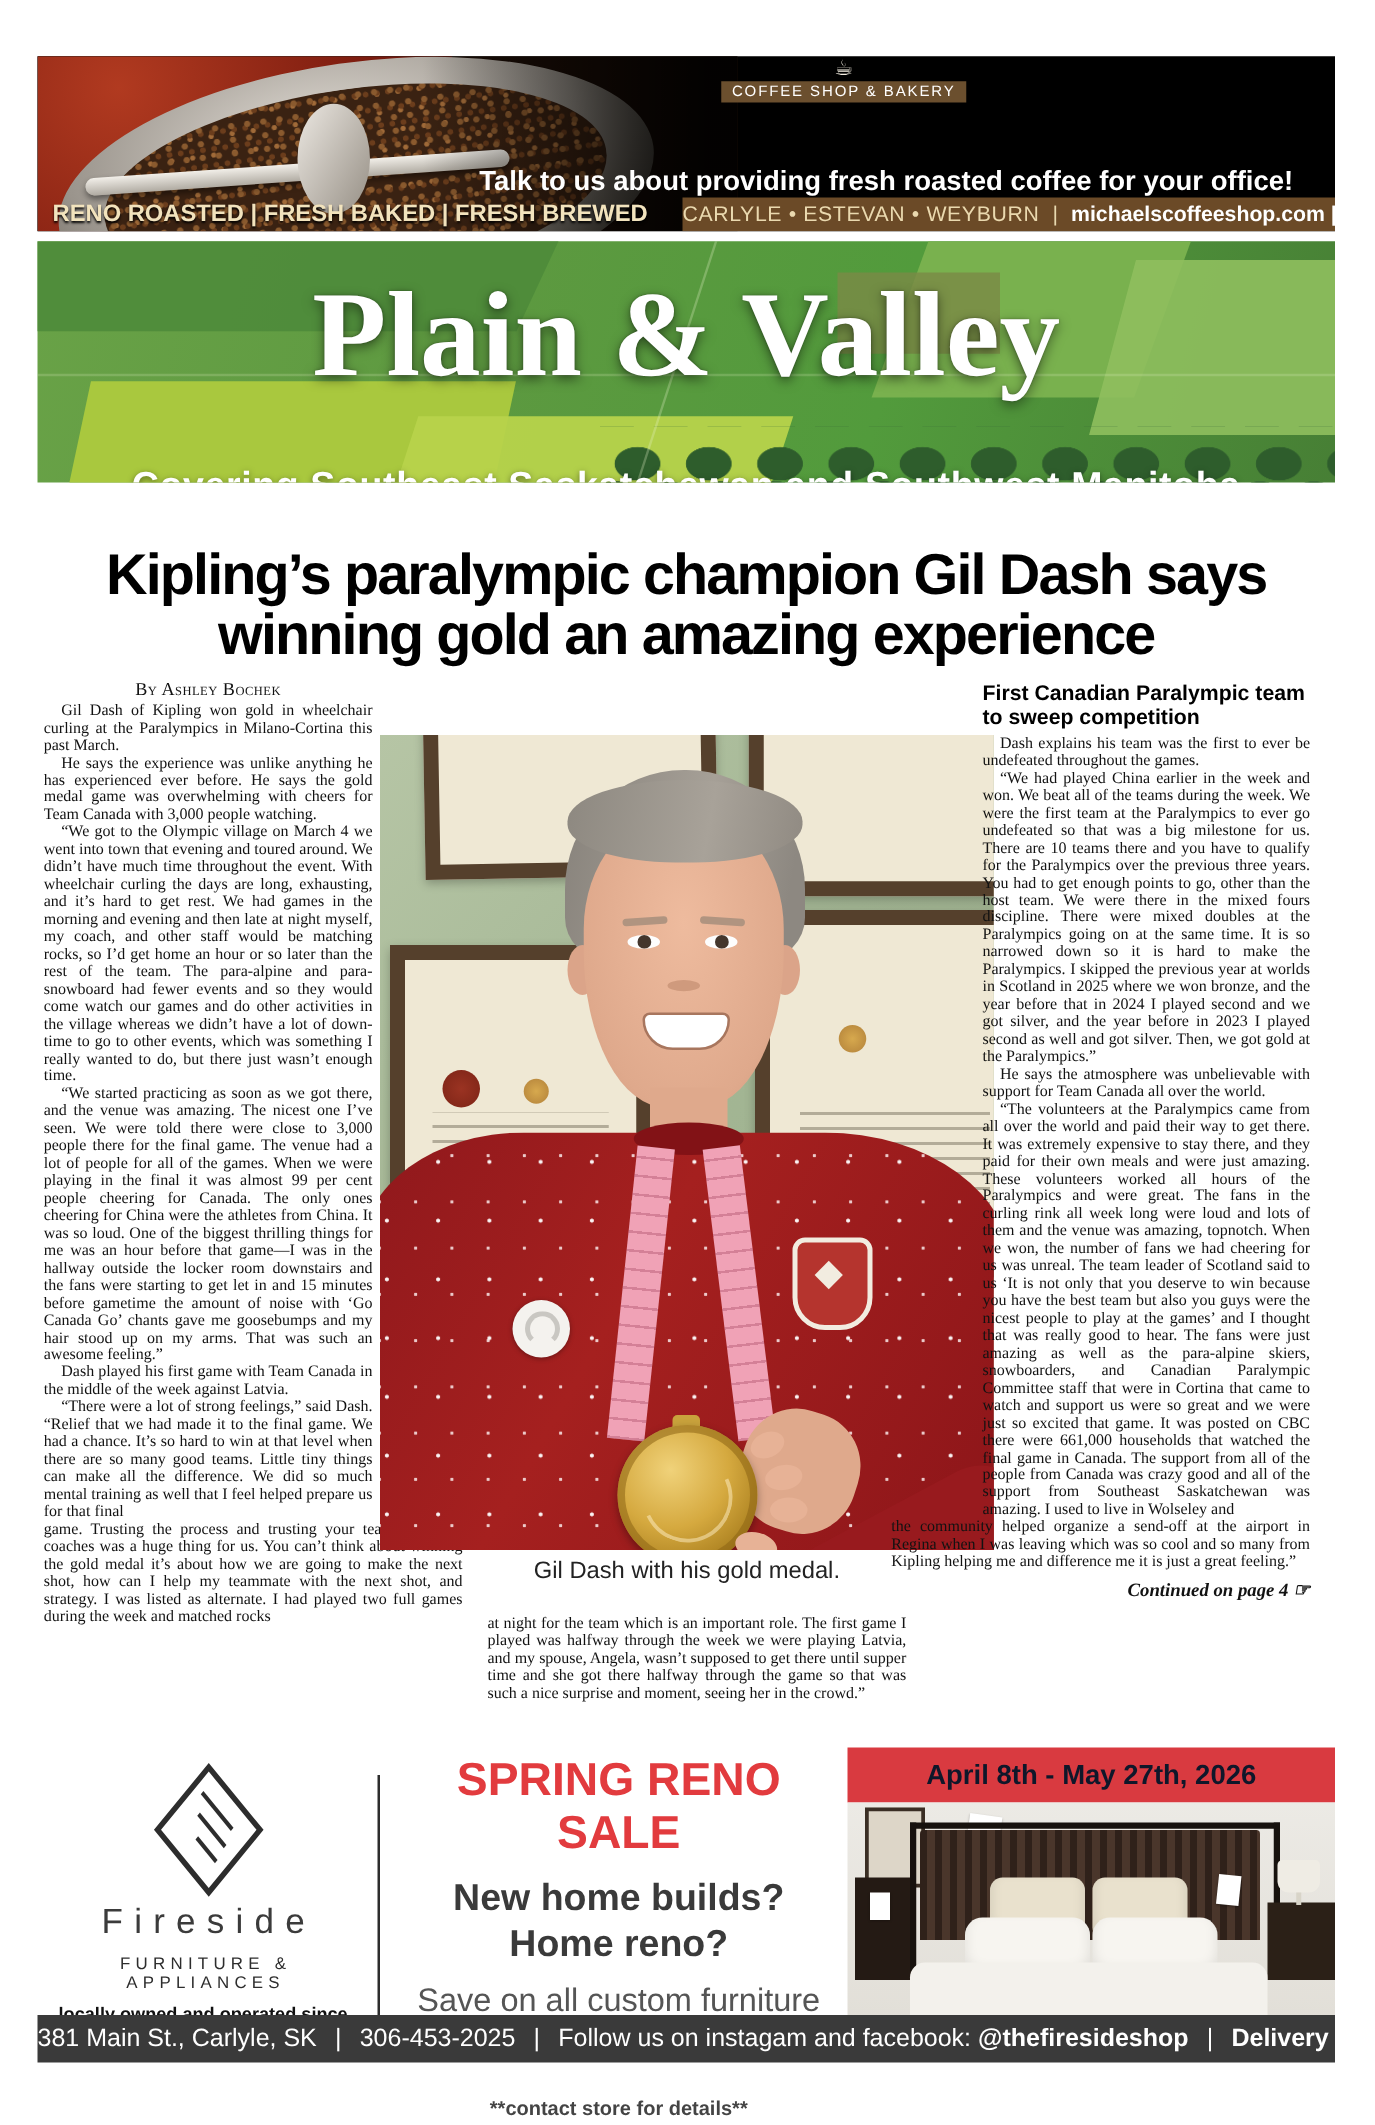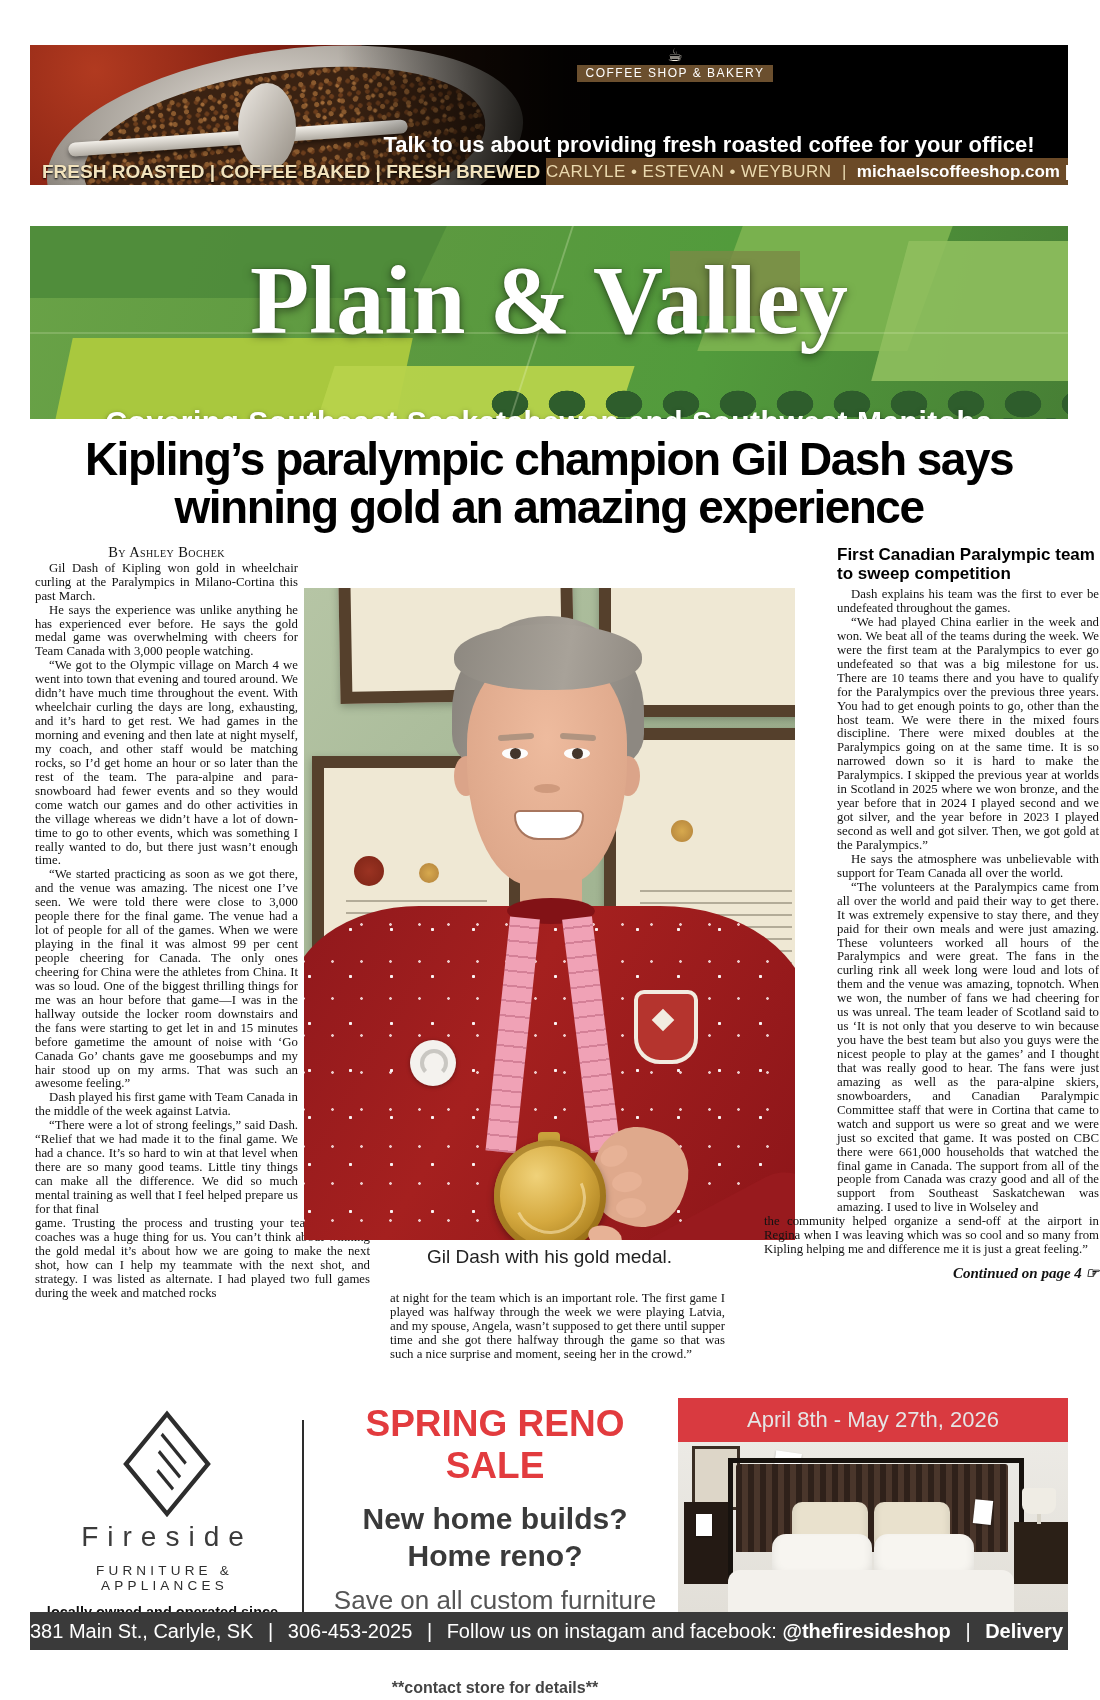--- a/index.html
+++ b/index.html
@@ -36,21 +36,21 @@
   .coffee-bar-right{position:absolute;left:516px;top:0;width:522px;height:27px;background:#6b4a27;
                     text-align:center;line-height:27px;white-space:nowrap;}
   .coffee-bar-left{position:absolute;left:12px;top:0;width:500px;height:27px;line-height:27px;
                    color:#f2e3bd;font-weight:bold;font-size:19px;text-shadow:0 1px 2px #000;white-space:nowrap;}
   .loc{color:#ead9af;font-size:17px;letter-spacing:.5px;}
   .sep-thin{color:#e8d9b0;font-size:17px;margin:0 6px;}
   .webphone{color:#fff;font-weight:bold;font-size:17px;}
 
   
   .masthead{left:30px;top:193px;width:1038px;height:193px;overflow:hidden;
-            background:linear-gradient(105deg,#69a247 0%,#5d9940 35%,#529b3c 65%,#477f35 100%);margin-top:33px;}
+            background:linear-gradient(105deg,#69a247 0%,#5d9940 35%,#529b3c 65%,#477f35 100%);}
   .fld{position:absolute;}
   .m1{left:30px;top:112px;width:340px;height:120px;background:#a9c83e;transform:skewX(-12deg);}
   .m2{left:290px;top:140px;width:300px;height:90px;background:#b7d34b;transform:skewX(-18deg);opacity:.95;}
   .m3{left:-30px;top:0;width:430px;height:72px;background:#4c8a39;transform:skewX(-25deg);opacity:.85;}
   .m4{left:690px;top:0;width:210px;height:125px;background:#79b14e;transform:skewX(-20deg);}
   .m5{left:860px;top:15px;width:200px;height:140px;background:#8fbf5e;transform:skewX(-15deg);opacity:.9;}
   .m6{left:640px;top:25px;width:130px;height:65px;background:#7b8a46;opacity:.8;}
   .trees{left:450px;top:148px;width:588px;height:82px;
          background-image:radial-gradient(ellipse 30px 22px at 30px 30px,#2e5d2c 60%,transparent 62%),
                           radial-gradient(ellipse 26px 18px at 12px 55px,#356634 60%,transparent 62%);
@@ -73,21 +73,21 @@
             font-size:46px;line-height:1.04;letter-spacing:-1.5px;}
   .art{font-family:"Liberation Serif",serif;font-size:12.8px;line-height:1.09;color:#121212;
        text-align:justify;}
   .art p{margin:0;text-indent:14px;}
   .byline{text-align:center;text-indent:0 !important;font-variant:small-caps;font-size:14.5px;
           letter-spacing:.4px;margin-bottom:1px !important;}
   .left-flow{left:35px;top:545px;width:335px;}
   .left-flow .narrow{width:263px;}
   .left-flow .wide{width:335px;}
   .cont-para{text-indent:0 !important;}
-  .right-flow{left:764px;top:545px;width:335px;}
+  .right-flow{left:713px;top:545px;width:335px;}
   .right-flow .narrow{width:262px;margin-left:73px;}
   .right-flow .wide{width:335px;}
   .subhead{font-family:"Liberation Sans",sans-serif;font-weight:bold;font-size:17px;line-height:1.12;
            color:#000;margin-bottom:5px;text-align:left;}
   .mid-bottom{left:390px;top:1292px;width:335px;}
   .continued{text-align:right;font-style:italic;font-weight:bold;font-size:15px;margin-top:8px;}
   .caption{left:304px;top:1246px;width:491px;text-align:center;font-size:19px;color:#222;}
 
   
   .photo{left:304px;top:588px;width:491px;height:652px;overflow:hidden;
@@ -172,21 +172,21 @@
   .fs-tag{font-size:14.5px;font-weight:bold;color:#111;margin-top:11px;}
   .fs-div{position:absolute;left:272px;top:22px;width:2px;height:192px;background:#2d2d2d;}
   .fs-mid{position:absolute;left:284px;top:0;width:362px;text-align:center;}
   .sale{font-weight:bold;font-size:37px;color:#e23b3e;margin-top:5px;}
   .fs-l1{font-weight:bold;font-size:30px;color:#3a3a3a;margin-top:15px;}
   .fs-l2{font-weight:bold;font-size:30px;color:#3a3a3a;margin-top:3px;}
   .fs-l3{font-size:26px;color:#555;margin-top:12px;}
   .fs-l4{font-size:26px;color:#555;}
   .fs-note{font-weight:bold;font-size:16px;color:#444;margin-top:32px;}
   .fs-right{position:absolute;left:648px;top:0;width:390px;}
-  .date-banner{height:44px;background:#d93a40;color:#e5e5e5;font-weight:normal;font-size:22px;line-height:44px;
+  .date-banner{height:44px;background:#d93a40;color:#0f172a;font-weight:bold;font-size:22px;line-height:44px;
                text-align:center;}
   .bedroom{position:relative;height:170px;background:linear-gradient(#eceae5,#e2dfd8);overflow:hidden;}
   .bedroom *{position:absolute;}
   .hb-frame{left:50px;top:16px;width:286px;height:114px;border:5px solid #17120e;border-bottom:none;}
   .hb{left:58px;top:22px;width:272px;height:88px;border-radius:3px 3px 0 0;
       background:repeating-linear-gradient(90deg,#2f211a 0 6px,#4a362b 6px 12px);}
   .pl{background:#e9e1cd;border-radius:10px;box-shadow:inset 0 -6px 10px rgba(0,0,0,.12);}
   .pl1{left:114px;top:60px;width:76px;height:50px;}
   .pl2{left:196px;top:60px;width:76px;height:50px;}
   .pf{background:#f7f5f0;border-radius:14px;box-shadow:inset 0 -6px 10px rgba(0,0,0,.1);}
@@ -225,21 +225,21 @@
       <div class="cup-glyph">☕</div>
       <div class="mribbon">COFFEE SHOP &amp; BAKERY</div>
     </div>
     <div class="coffee-tagline">Talk to us about providing fresh roasted coffee for your office!</div>
     <div class="coffee-bar">
       <div class="coffee-bar-right">
         <span class="loc">CARLYLE  •  ESTEVAN  •  WEYBURN</span>
         <span class="sep-thin">|</span>
         <span class="webphone">michaelscoffeeshop.com | 306-453-2425</span>
       </div>
-      <div class="coffee-bar-left">FRESH ROASTED | COFFEE BAKED | FRESH BREWED</div>
+      <div class="coffee-bar-left">RENO ROASTED | FRESH BAKED | FRESH BREWED</div>
     </div>
   </div>
 
   <div class="abs masthead">
     <div class="fld m3"></div>
     <div class="fld m1"></div>
     <div class="fld m2"></div>
     <div class="fld m4"></div>
     <div class="fld m5"></div>
     <div class="fld m6"></div>

